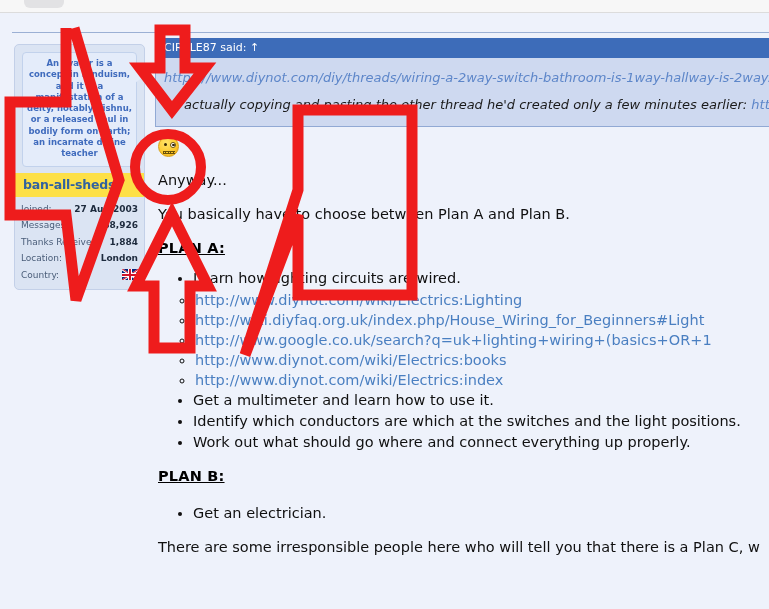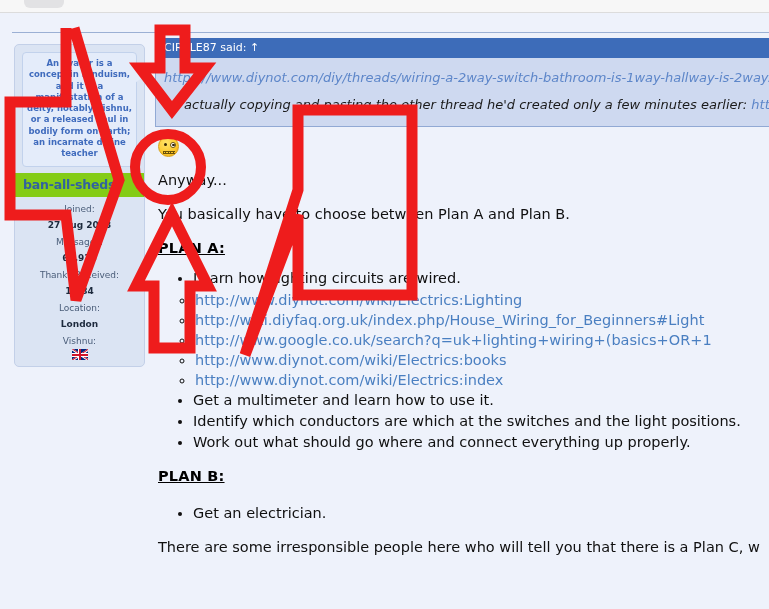--- a/index.html
+++ b/index.html
@@ -82,21 +82,21 @@
   .avatar-tail {
     position: absolute;
     right: -7px;
     top: 18px;
     width: 0; height: 0;
     border-left: 8px solid #e4ecfa;
     border-top: 6px solid transparent;
     border-bottom: 6px solid transparent;
   }
   .username-band {
-    background: #84cc16;
+    background: #fde047;
     padding: 4px 8px 5px 8px;
   }
   .username-band .uname {
     font-family: "DejaVu Sans", "Liberation Sans", sans-serif;
     font-size: 12.5px;
     font-weight: bold;
     color: #31629f;
     letter-spacing: -0.2px;
     display: block;
   }
@@ -104,21 +104,20 @@
     padding: 4px 6px 6px 6px;
   }
   .stat-row {
     display: flex;
     justify-content: space-between;
     align-items: center;
     font-size: 9px;
     line-height: 16.5px;
     color: #3a4a63;
     font-family: "DejaVu Sans", "Liberation Sans", sans-serif;
-    flex-direction: column;
   }
   .stat-row .k { color: #4a5d79; white-space: nowrap; }
   .stat-row .v { color: #1d2a3d; font-weight: bold; white-space: nowrap; }
   .uk-flag {
     display: inline-block;
     width: 16px; height: 11px;
     position: relative;
     overflow: hidden;
     background: #00247d;
     vertical-align: middle;
@@ -294,21 +293,21 @@
         </div>
         <div class="stat-row">
           <span class="k">Thanks Received:</span>
           <span class="v">1,884</span>
         </div>
         <div class="stat-row">
           <span class="k">Location:</span>
           <span class="v">London</span>
         </div>
         <div class="stat-row">
-          <span class="k">Vishnu:</span>
+          <span class="k">Country:</span>
           <span class="uk-flag">
             <i class="d1"></i>
               <i class="d2"></i>
               <i class="d3"></i>
               <i class="d4"></i>
             <i class="cv"></i>
               <i class="ch"></i>
               <i class="rv"></i>
               <i class="rh"></i>
           </span>

